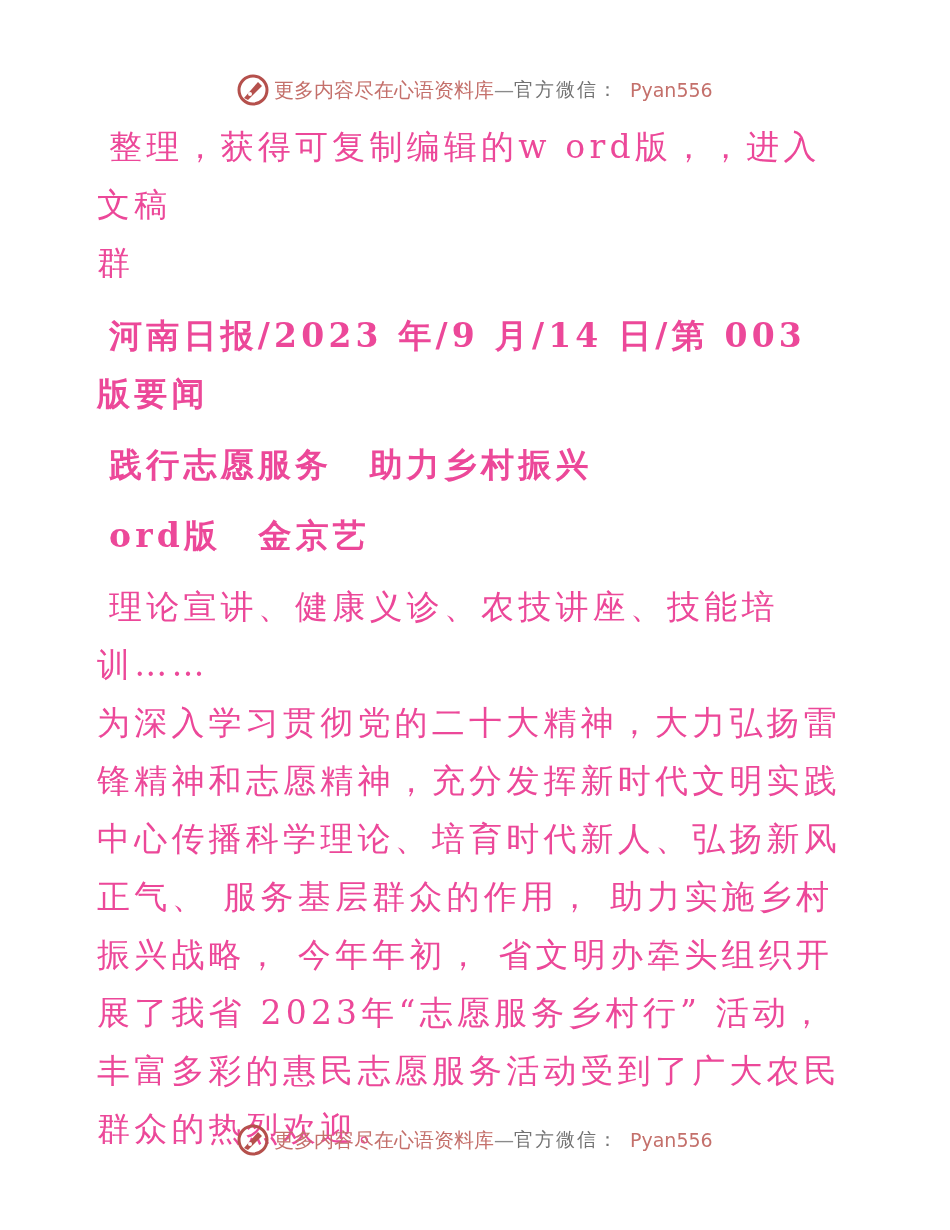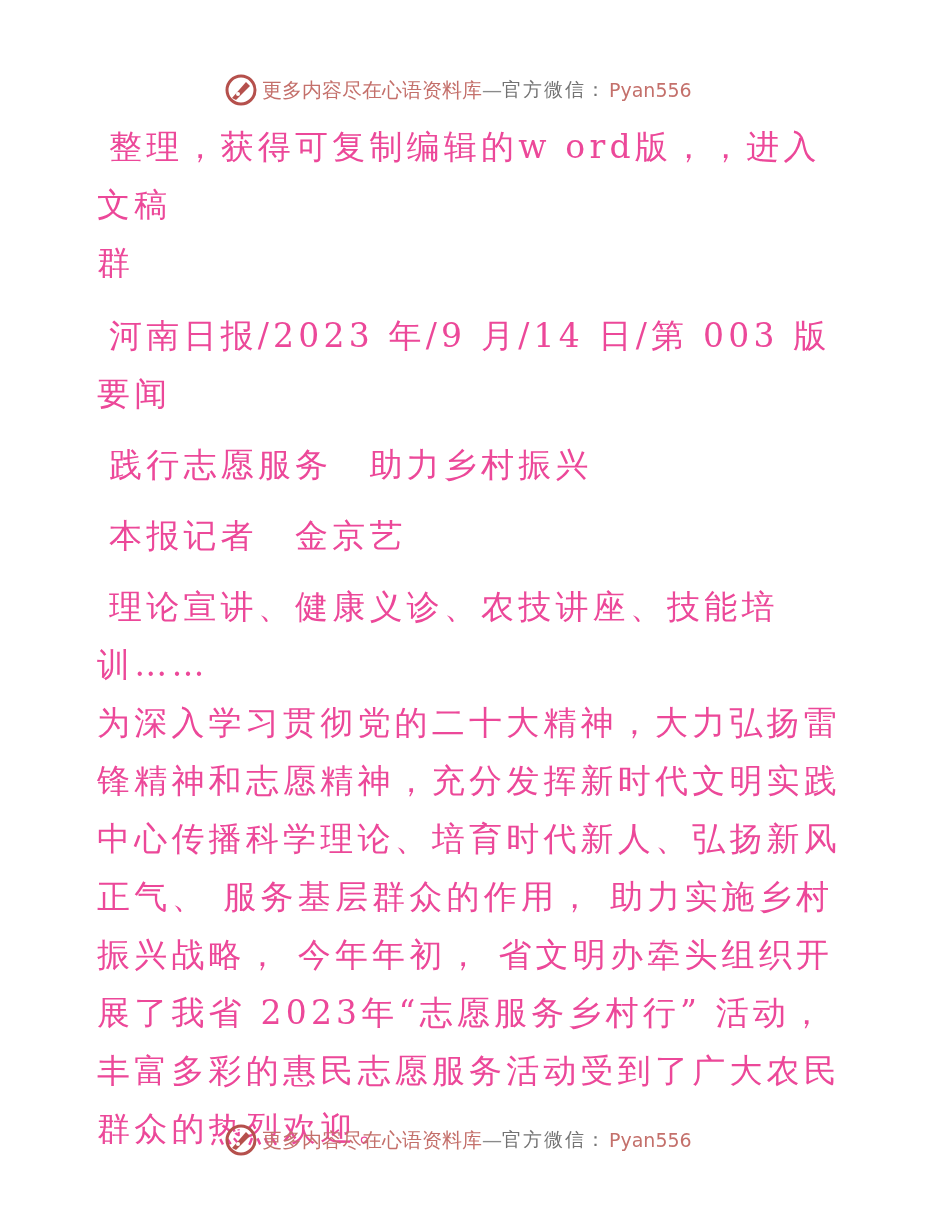--- a/index.html
+++ b/index.html
@@ -10,21 +10,21 @@
     body {
       width: 950px;
       height: 1230px;
       position: relative;
       overflow: hidden;
       font-family: "DejaVu Serif", "Liberation Serif", serif;
       color: #000000;
     }
     .watermark {
       position: absolute;
-      left: 224px;
+      left: 236px;
       height: 40px;
       display: flex;
       align-items: center;
       white-space: nowrap;
       font-family: "DejaVu Serif", "Liberation Serif", serif;
       text-align: right;
     }
     .watermark.top { top: 70px; }
     .watermark.bottom { top: 1120px; }
     .wm-logo {
@@ -44,40 +44,40 @@
     }
     .wm-label {
       font-size: 19px;
       color: #737373;
       letter-spacing: 2px;
     }
     .wm-id {
       font-family: "DejaVu Sans", "Liberation Sans", sans-serif;
       font-size: 19px;
       color: #c4706b;
-      margin-left: 2px;
+      margin-left: 11px;
     }
     .content {
       position: absolute;
       left: 97px;
       top: 118px;
       width: 760px;
     }
     .para {
       font-size: 33px;
       line-height: 58px;
       letter-spacing: 4.2px;
       margin: 0 0 15px 0;
       color: #ec4899;
       word-break: break-all;
     }
     .para .first {
       padding-left: 12px;
     }
-    .para.tight { margin-bottom: 13px; }
+    .para.tight { margin-bottom: 13px; font-weight: bold; }
   </style>
 </head>
 <body>
 
 <div class="watermark top">
   <svg class="wm-logo" viewBox="0 0 34 34">
     <circle cx="17" cy="17" r="14" fill="none" stroke="#b5504c" stroke-width="3"></circle>
     <path d="M8 25 L22 9 L26 13 L12 27 Z" fill="#b5504c"></path>
     <path d="M6 14 Q10 8 16 8" fill="none" stroke="#ffffff" stroke-width="1.5"></path>
     <circle cx="14" cy="21" r="2" fill="#ffffff"></circle>
@@ -85,21 +85,21 @@
   <span class="wm-site">更多内容尽在心语资料库</span>
   <span class="wm-dash">—</span>
   <span class="wm-label">官方微信：</span>
   <span class="wm-id">Pyan556</span>
 </div>
 
 <div class="content">
   <p class="para"><span class="first">整理，获得可复制编辑的w ord版，，进入文稿</span><br><span>群</span></p>
   <p class="para tight"><span class="first">河南日报/2023 年/9 月/14 日/第 003 版要闻</span></p>
   <p class="para tight"><span class="first">践行志愿服务　助力乡村振兴</span></p>
-  <p class="para tight"><span class="first">本报记者　金京艺</span></p>
+  <p class="para tight"><span class="first">ord版　金京艺</span></p>
   <p class="para"><span class="first">理论宣讲、健康义诊、农技讲座、技能培训……</span><br><span>为深入学习贯彻党的二十大精神，大力弘扬雷锋精神和志愿精神，充分发挥新时代文明实践中心传播科学理论、培育时代新人、弘扬新风正气、 服务基层群众的作用， 助力实施乡村振兴战略， 今年年初， 省文明办牵头组织开展了我省 2023年“志愿服务乡村行” 活动，丰富多彩的惠民志愿服务活动受到了广大农民群众的热烈欢迎。</span></p>
 </div>
 
 <div class="watermark bottom">
   <svg class="wm-logo" viewBox="0 0 34 34">
     <circle cx="17" cy="17" r="14" fill="none" stroke="#b5504c" stroke-width="3"></circle>
     <path d="M8 25 L22 9 L26 13 L12 27 Z" fill="#b5504c"></path>
     <path d="M6 14 Q10 8 16 8" fill="none" stroke="#ffffff" stroke-width="1.5"></path>
     <circle cx="14" cy="21" r="2" fill="#ffffff"></circle>
   </svg>

